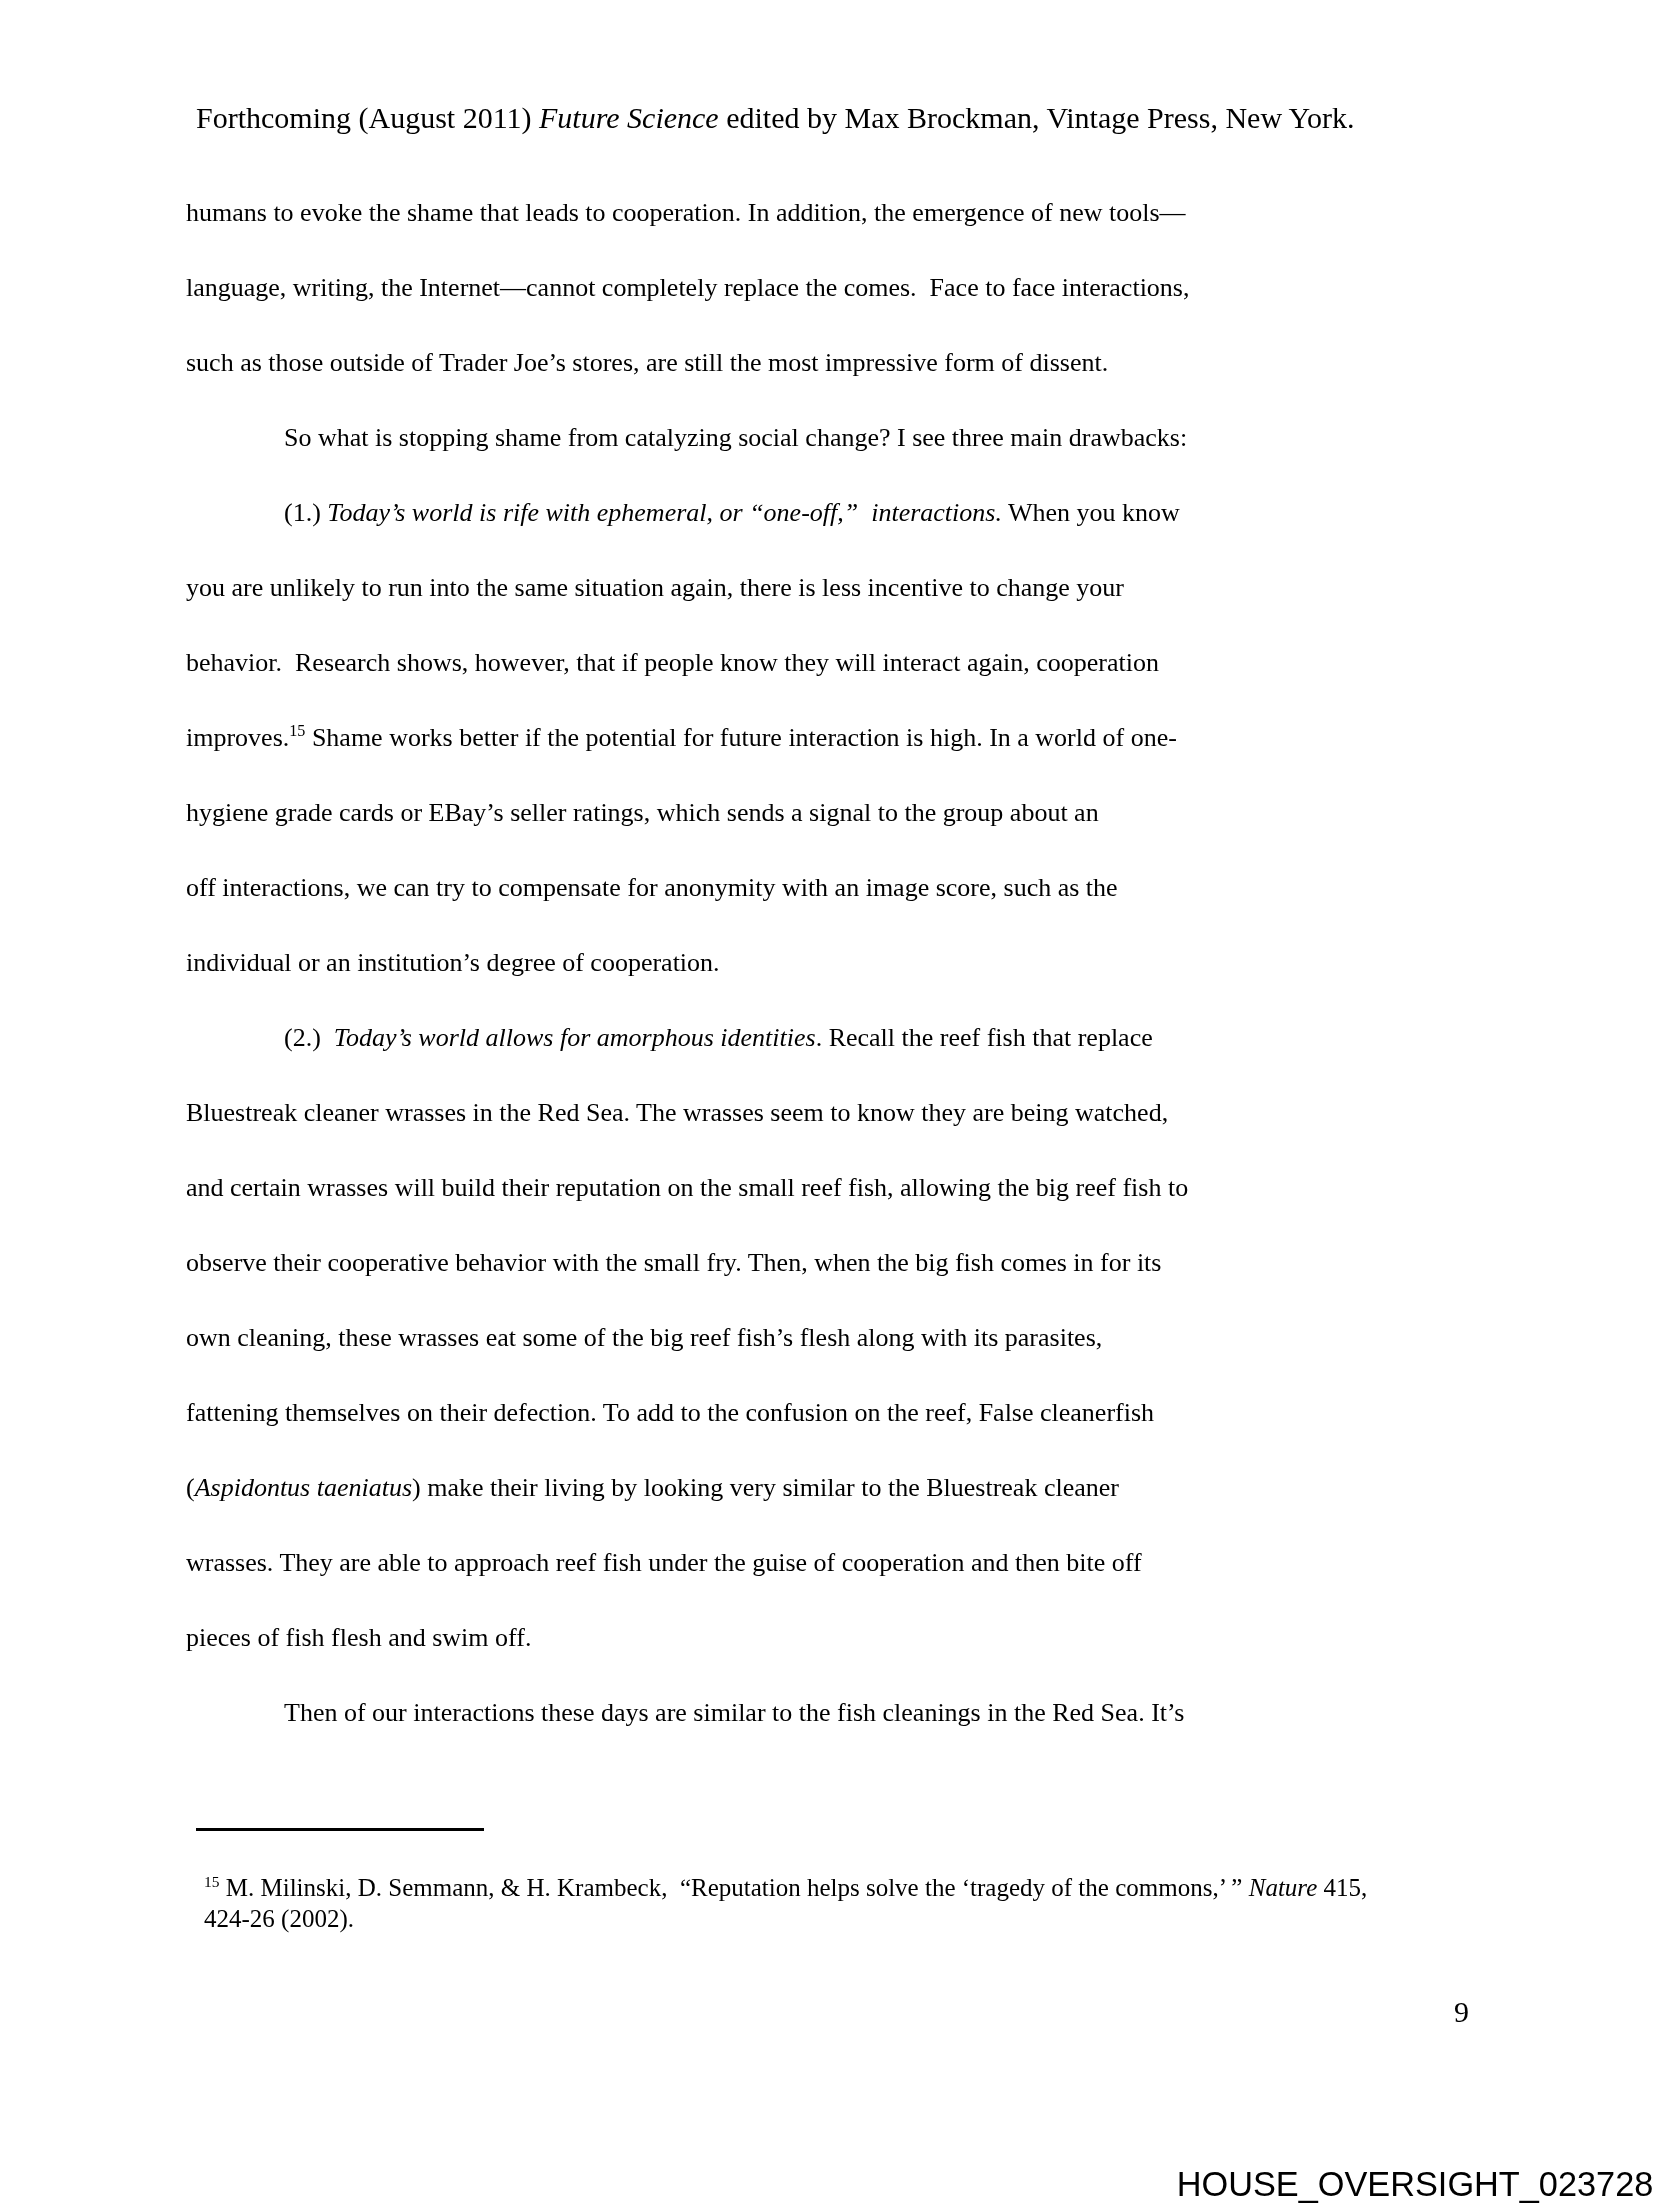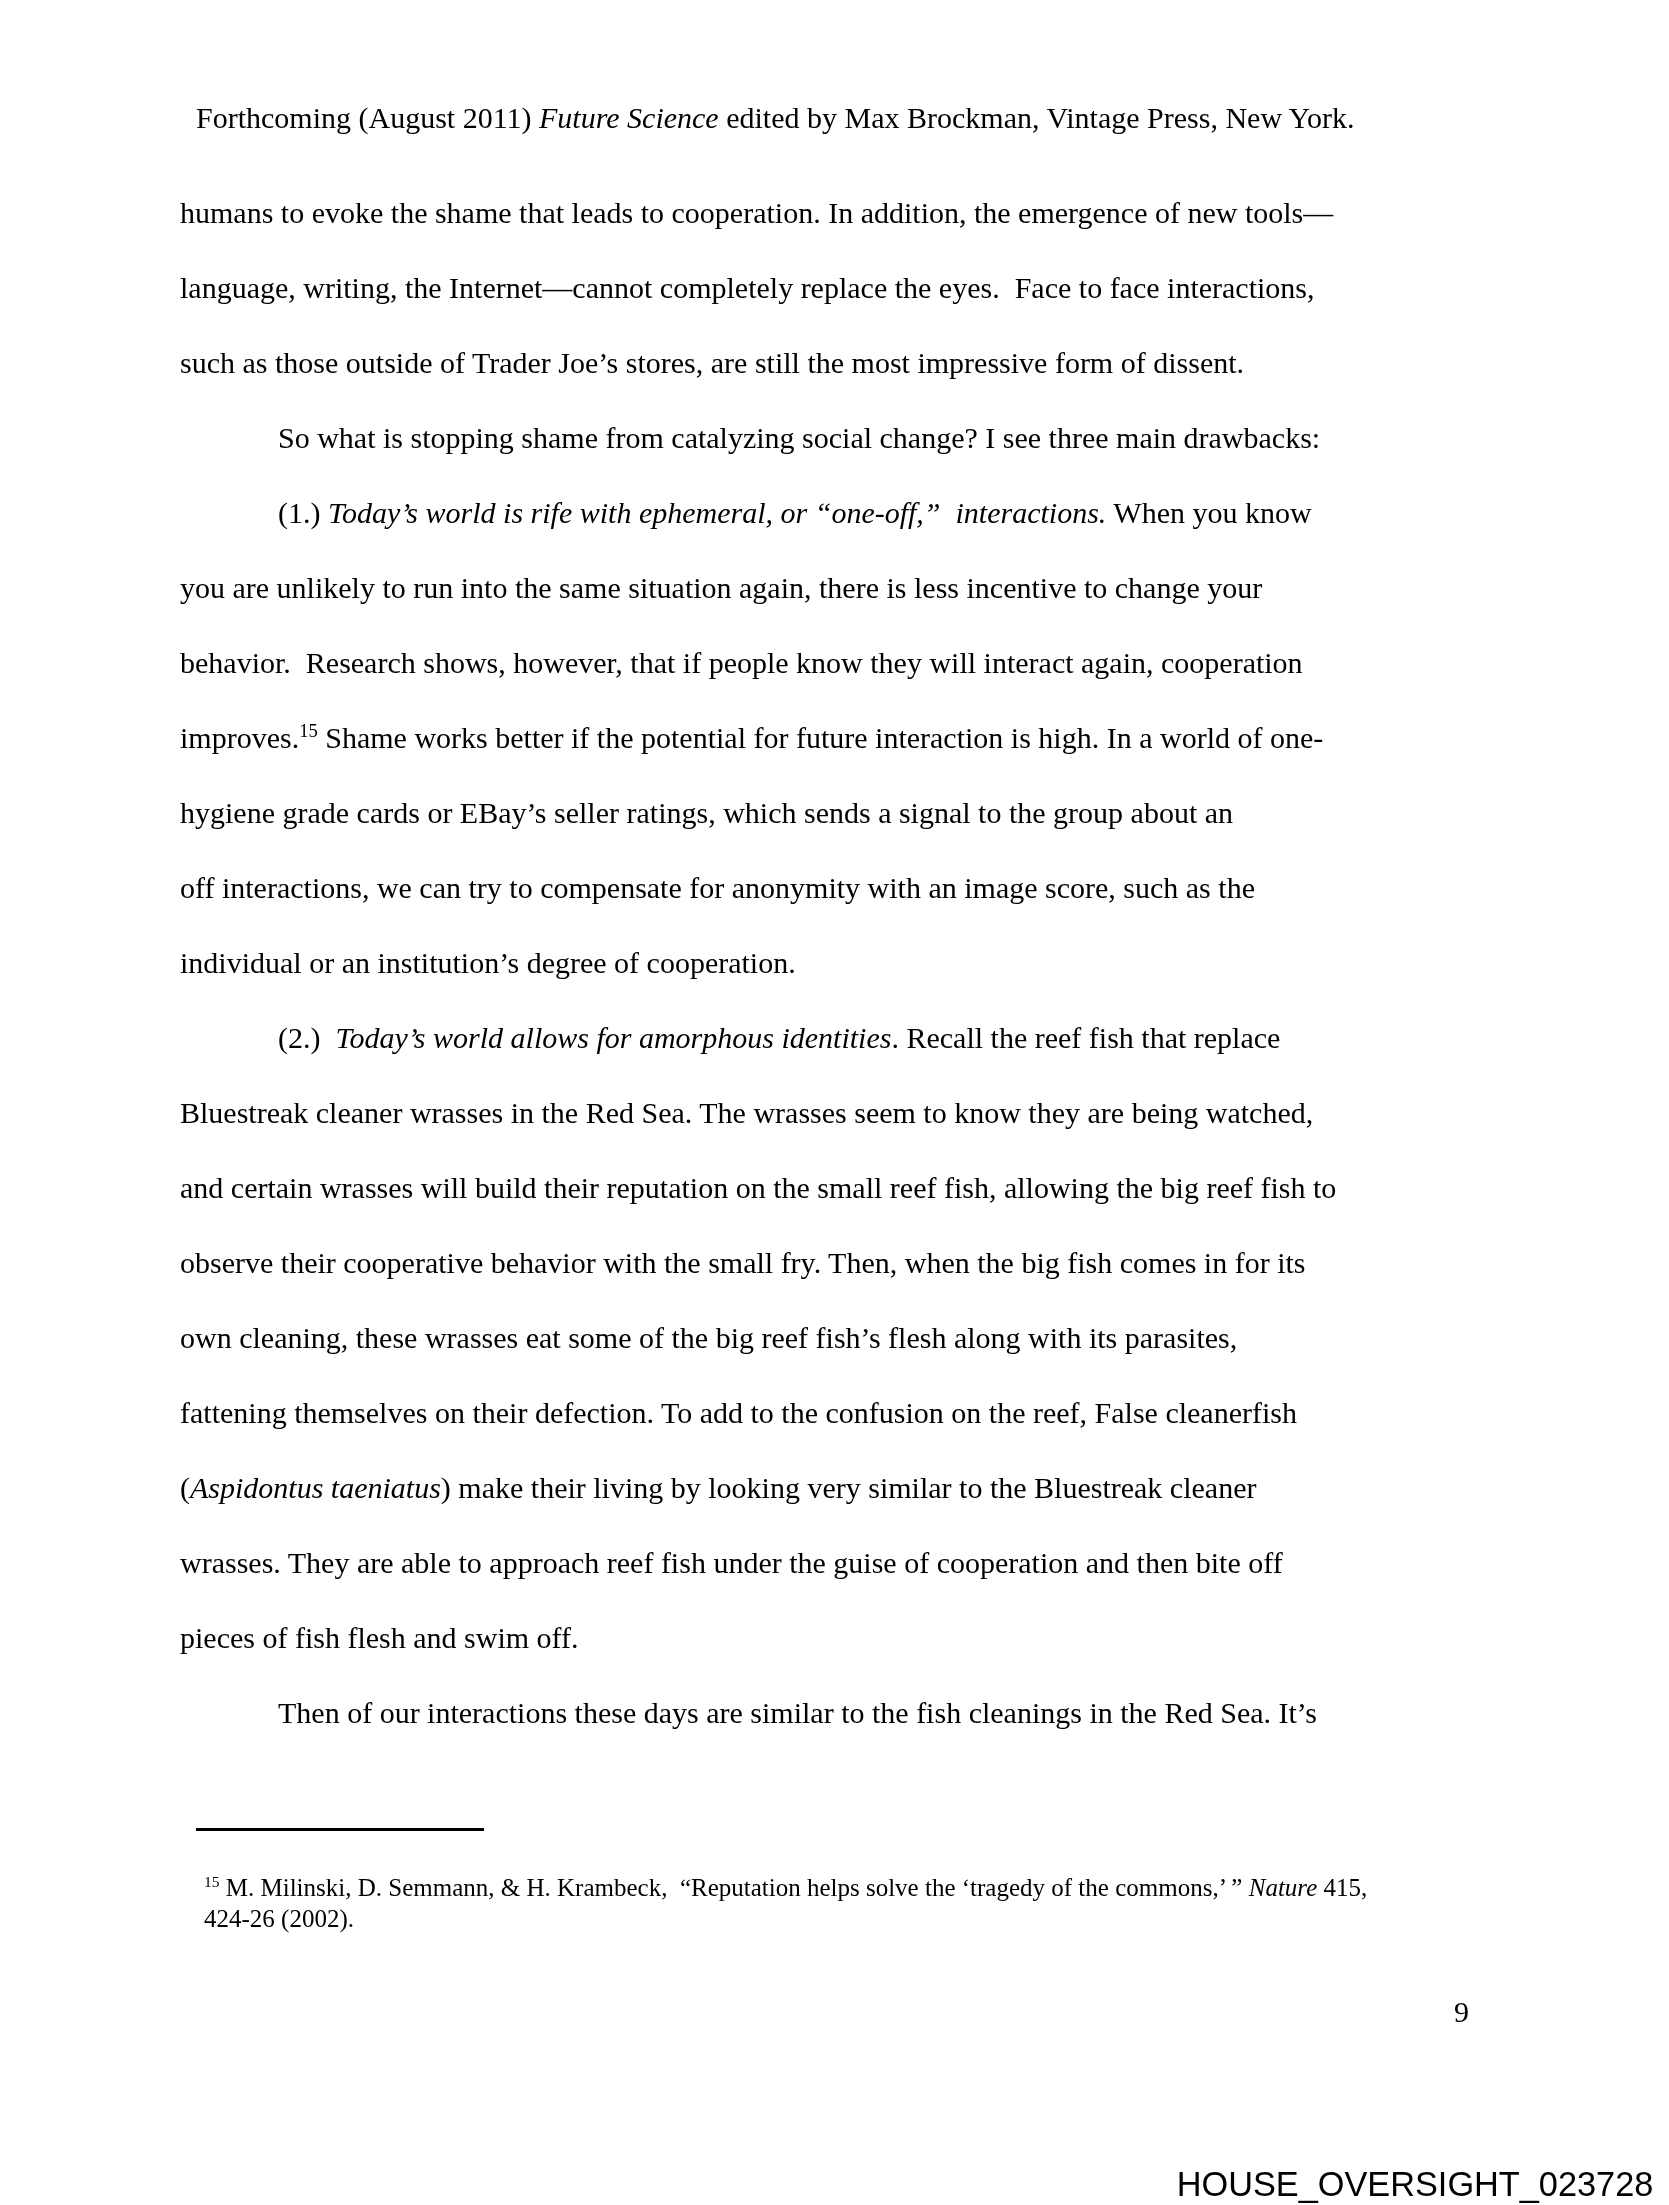--- a/index.html
+++ b/index.html
@@ -16,24 +16,24 @@
   .header-block{
     position:absolute;
     left:196px;
     top:98px;
     font-size:30px;
     line-height:39px;
     white-space:pre;
   }
   .body-block{
     position:absolute;
-    left:180px;
+    left:186px;
     top:175px;
     width:1290px;
-    font-size:30px;
+    font-size:26px;
     line-height:75px;
   }
   .line{ white-space:pre; }
   .line.indent{ padding-left:98px; }
   .it{ font-style:italic; }
   .sup{
     font-size:0.62em;
     vertical-align:super;
     line-height:0;
   }
@@ -75,21 +75,21 @@
 </style>
 </head>
 <body>
 
 <div class="page">
 
   <div class="header-block"><div class="line"><span>Forthcoming (August 2011) </span><span class="it">Future Science</span><span> edited by Max Brockman, Vintage Press, New York.</span></div></div>
 
   <div class="body-block">
       <div class="line"><span>humans to evoke the shame that leads to cooperation. In addition, the emergence of new tools—</span></div>
-      <div class="line"><span>language, writing, the Internet—cannot completely replace the eyes.  Face to face interactions,</span></div>
+      <div class="line"><span>language, writing, the Internet—cannot completely replace the comes.  Face to face interactions,</span></div>
       <div class="line"><span>such as those outside of Trader Joe’s stores, are still the most impressive form of dissent.</span></div>
       <div class="line indent"><span>So what is stopping shame from catalyzing social change? I see three main drawbacks:</span></div>
       <div class="line indent"><span>(1.) </span><span class="it">Today’s world is rife with ephemeral, or “one-off,”  interactions.</span><span> When you know</span></div>
       <div class="line"><span>you are unlikely to run into the same situation again, there is less incentive to change your</span></div>
       <div class="line"><span>behavior.  Research shows, however, that if people know they will interact again, cooperation</span></div>
       <div class="line"><span>improves.</span><span class="sup">15</span><span> Shame works better if the potential for future interaction is high. In a world of one-</span></div>
       <div class="line"><span>hygiene grade cards or EBay’s seller ratings, which sends a signal to the group about an</span></div>
       <div class="line"><span>off interactions, we can try to compensate for anonymity with an image score, such as the</span></div>
       <div class="line"><span>individual or an institution’s degree of cooperation.</span></div>
       <div class="line indent"><span>(2.)  </span><span class="it">Today’s world allows for amorphous identities</span><span>. Recall the reef fish that replace</span></div>

